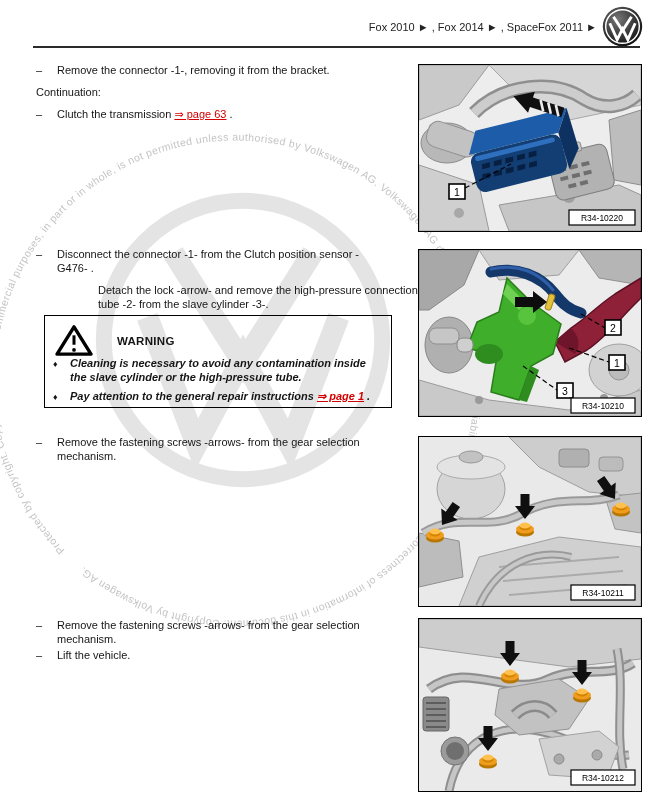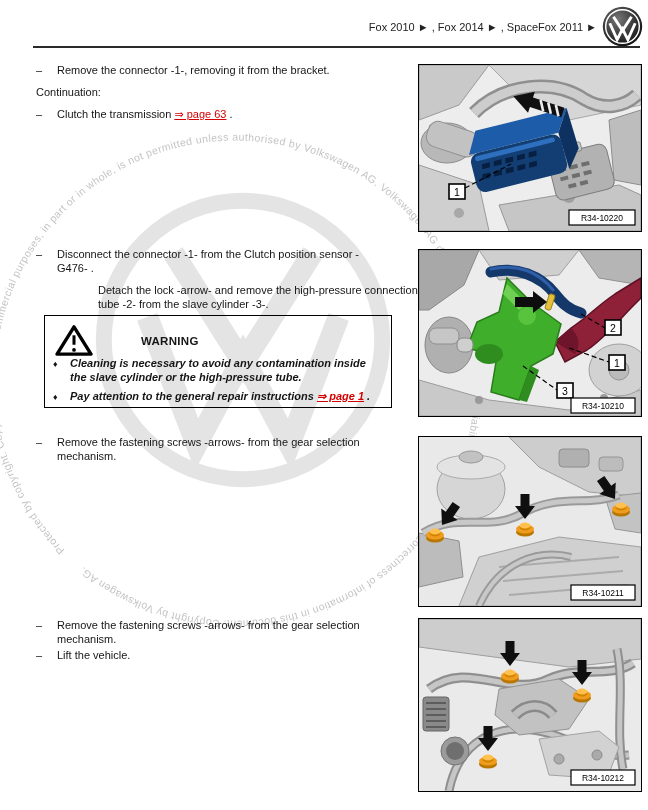--- a/index.html
+++ b/index.html
@@ -15,21 +15,21 @@
   .para{position:absolute;left:36px;width:356px;font-size:11px;line-height:14px;z-index:2;}
   .step{display:flex;}
   .step .marker{width:21px;flex:none;}
   .plain{left:36px;}
   .indent{left:57px;width:338px;margin-left:41px;}
   .lnk{color:#d40000;text-decoration:underline;cursor:pointer;}
   
   .warnbox{position:absolute;left:44px;top:315px;width:348px;height:93px;border:1.5px solid #000;
            box-sizing:border-box;background:transparent;z-index:2;}
   .warn-head{position:absolute;left:10px;top:8px;display:flex;align-items:center;}
-  .warn-title{margin-left:48px;font-weight:bold;font-size:11.5px;letter-spacing:.3px;}
+  .warn-title{margin-left:24px;font-weight:bold;font-size:11.5px;letter-spacing:.3px;}
   .warn-bullet{position:absolute;left:8px;display:flex;font-style:italic;font-weight:bold;
                font-size:11px;line-height:13.5px;width:332px;}
   .warn-bullet .diamond{width:17px;flex:none;font-size:9px;font-style:normal;padding-top:1px;}
   .wb1{top:41px;} .wb2{top:74px;}
   
   .fig{position:absolute;left:418px;width:222px;border:1.5px solid #000;box-sizing:content-box;
        background:#fff;z-index:1;}
   .fig svg{display:block;}
 </style>
 </head>

